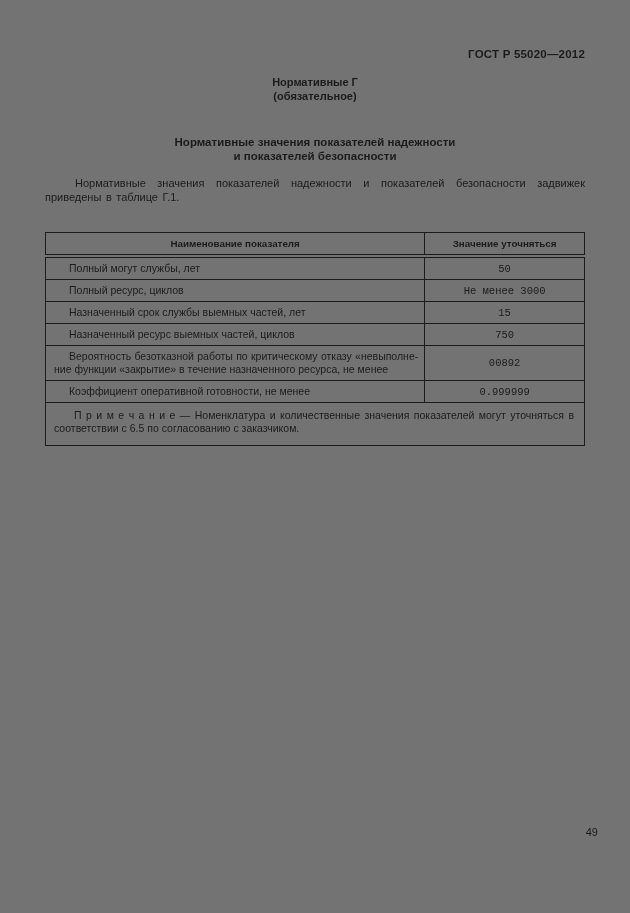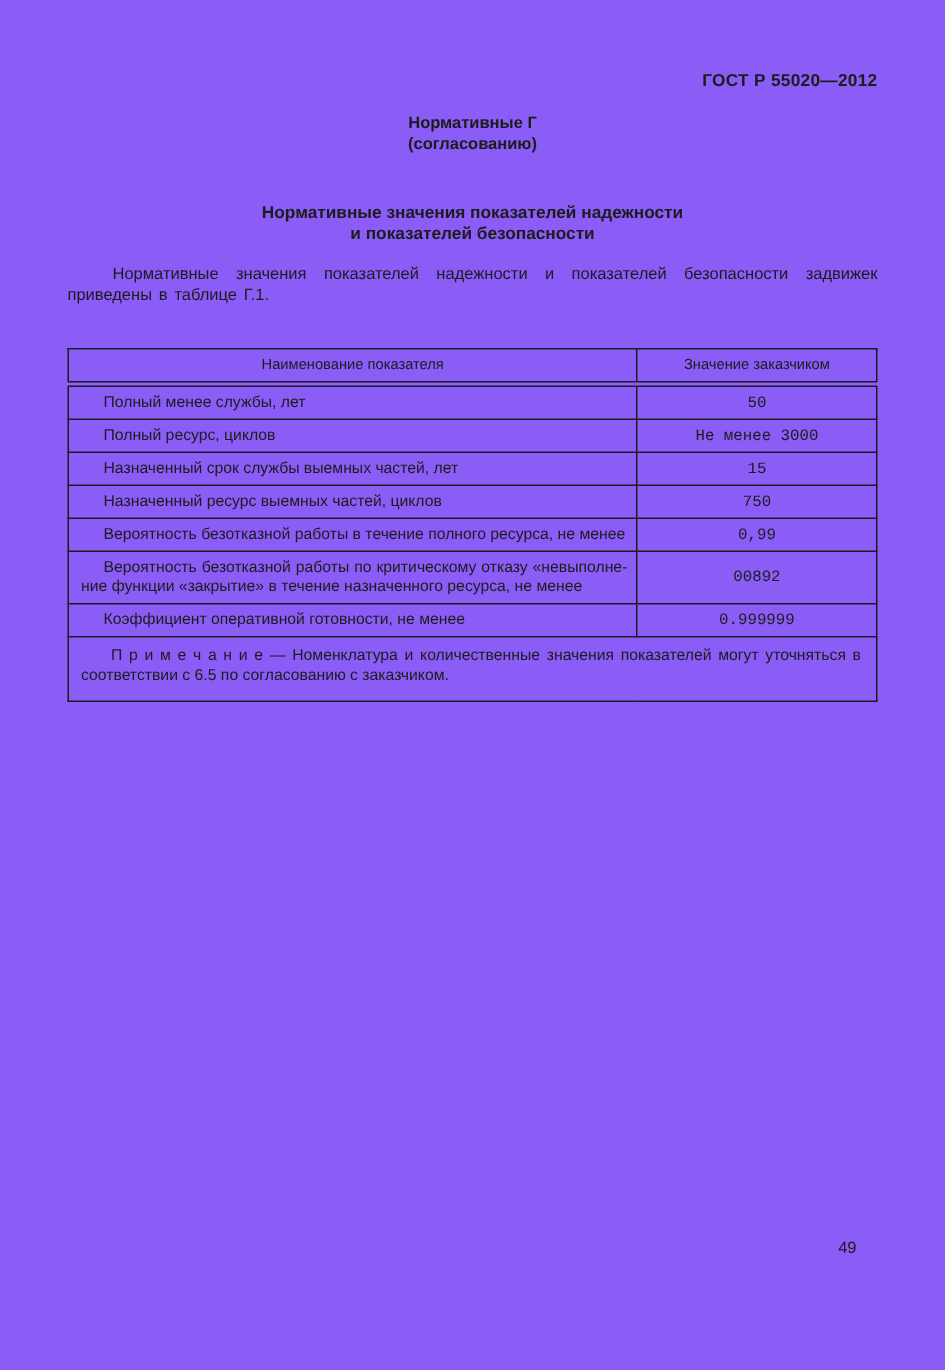--- a/index.html
+++ b/index.html
@@ -4,21 +4,21 @@
 <style>
   * { margin: 0; padding: 0; box-sizing: border-box; }
   html, body { background: #e8e8e8; }
   body { font-family: "Liberation Sans", sans-serif; color: #1c1c1c; }
 
   .page {
     position: relative;
     width: 630px;
     height: 913px;
     margin: 0 auto;
-    background: #8b5cf6;
+    background: #737373;
     overflow: hidden;
   }
 
   .doc-ref {
     position: absolute;
     top: 48px;
     right: 45px;
     font-size: 11.5px;
     font-weight: bold;
     letter-spacing: 0.2px;
@@ -73,21 +73,21 @@
     width: 540px;
     border-collapse: collapse;
     font-size: 10.5px;
   }
   .gost-table th,
   .gost-table td {
     border: 1px solid #1c1c1c;
     vertical-align: middle;
   }
   .gost-table th {
-    font-weight: normal;
+    font-weight: bold;
     font-size: 9.8px;
     text-align: center;
     padding: 5px 4px;
     border-bottom: 4px double #1c1c1c;
   }
   .col-name  { width: 380px; }
   .col-value { width: 160px; }
 
   .gost-table td.name-cell {
     padding: 4px 6px 4px 8px;
@@ -105,78 +105,74 @@
     padding: 6px 10px 10px 8px;
     text-indent: 20px;
     text-align: justify;
     line-height: 13px;
     font-size: 10.5px;
   }
 
   .page-number {
     position: absolute;
     top: 826px;
-    right: 59px;
+    right: 32px;
     font-size: 11px;
   }
 </style>
 </head>
 <body>
 
 <div class="page">
 
   <div class="doc-ref">ГОСТ Р 55020—2012</div>
 
   <div class="appendix">
     <div>Нормативные Г</div>
-    <div>(согласованию)</div>
+    <div>(обязательное)</div>
   </div>
 
   <div class="section-title">
     <div>Нормативные значения показателей надежности</div>
     <div>и показателей безопасности</div>
   </div>
 
   <p class="intro">Нормативные значения показателей надежности и показателей безопасности задвижек приведены в таблице Г.1.</p>
 
 
   <table class="gost-table">
     <thead>
       <tr>
         <th class="col-name">Наименование показателя</th>
-        <th class="col-value">Значение заказчиком</th>
+        <th class="col-value">Значение уточняться</th>
       </tr>
     </thead>
     <tbody id="rows-body">
   <tr>
-    <td class="name-cell">Полный менее службы, лет</td>
+    <td class="name-cell">Полный могут службы, лет</td>
     <td class="value-cell">50</td>
   </tr>
 
   <tr>
     <td class="name-cell">Полный ресурс, циклов</td>
     <td class="value-cell">Не менее 3000</td>
   </tr>
 
 
 
   <tr>
     <td class="name-cell">Назначенный срок службы выемных частей, лет</td>
     <td class="value-cell">15</td>
   </tr>
 
   <tr>
     <td class="name-cell">Назначенный ресурс выемных частей, циклов</td>
     <td class="value-cell">750</td>
   </tr>
 
-  <tr>
-    <td class="name-cell">Вероятность безотказной работы в течение полного ресурса, не менее</td>
-    <td class="value-cell">0,99</td>
-  </tr>
 
   <tr>
     <td class="name-cell">Вероятность безотказной работы по критическому отказу «невыполне­ние функции «закрытие» в течение назначенного ресурса, не менее</td>
     <td class="value-cell">00892</td>
   </tr>
 
   <tr>
     <td class="name-cell">Коэффициент оперативной готовности, не менее</td>
     <td class="value-cell">0.999999</td>
   </tr>

